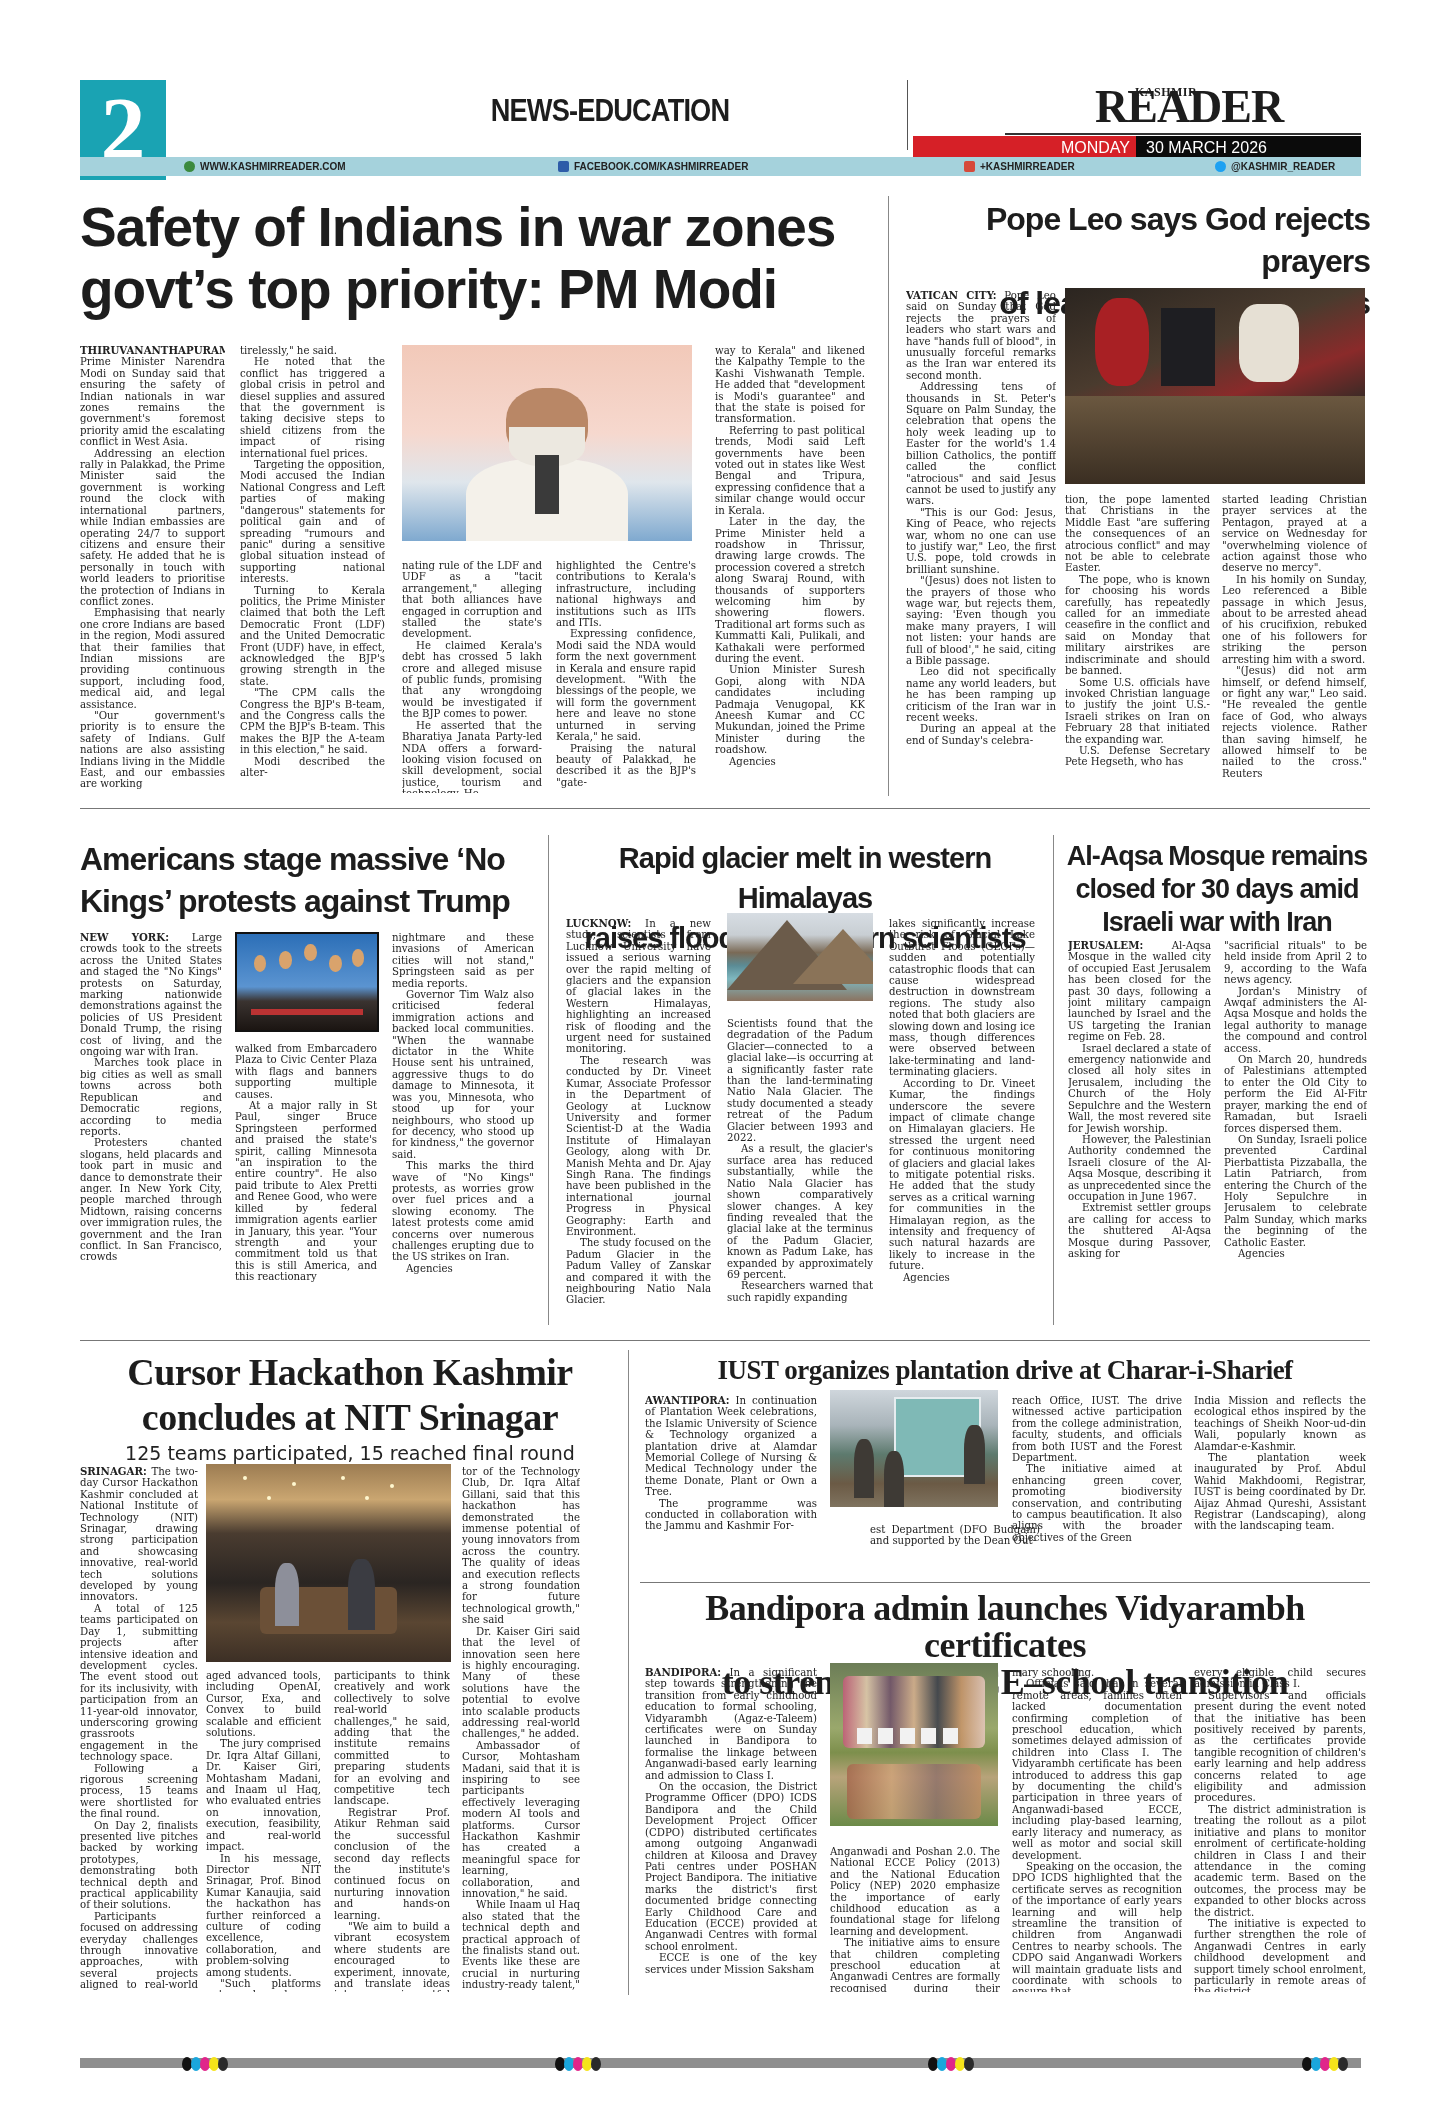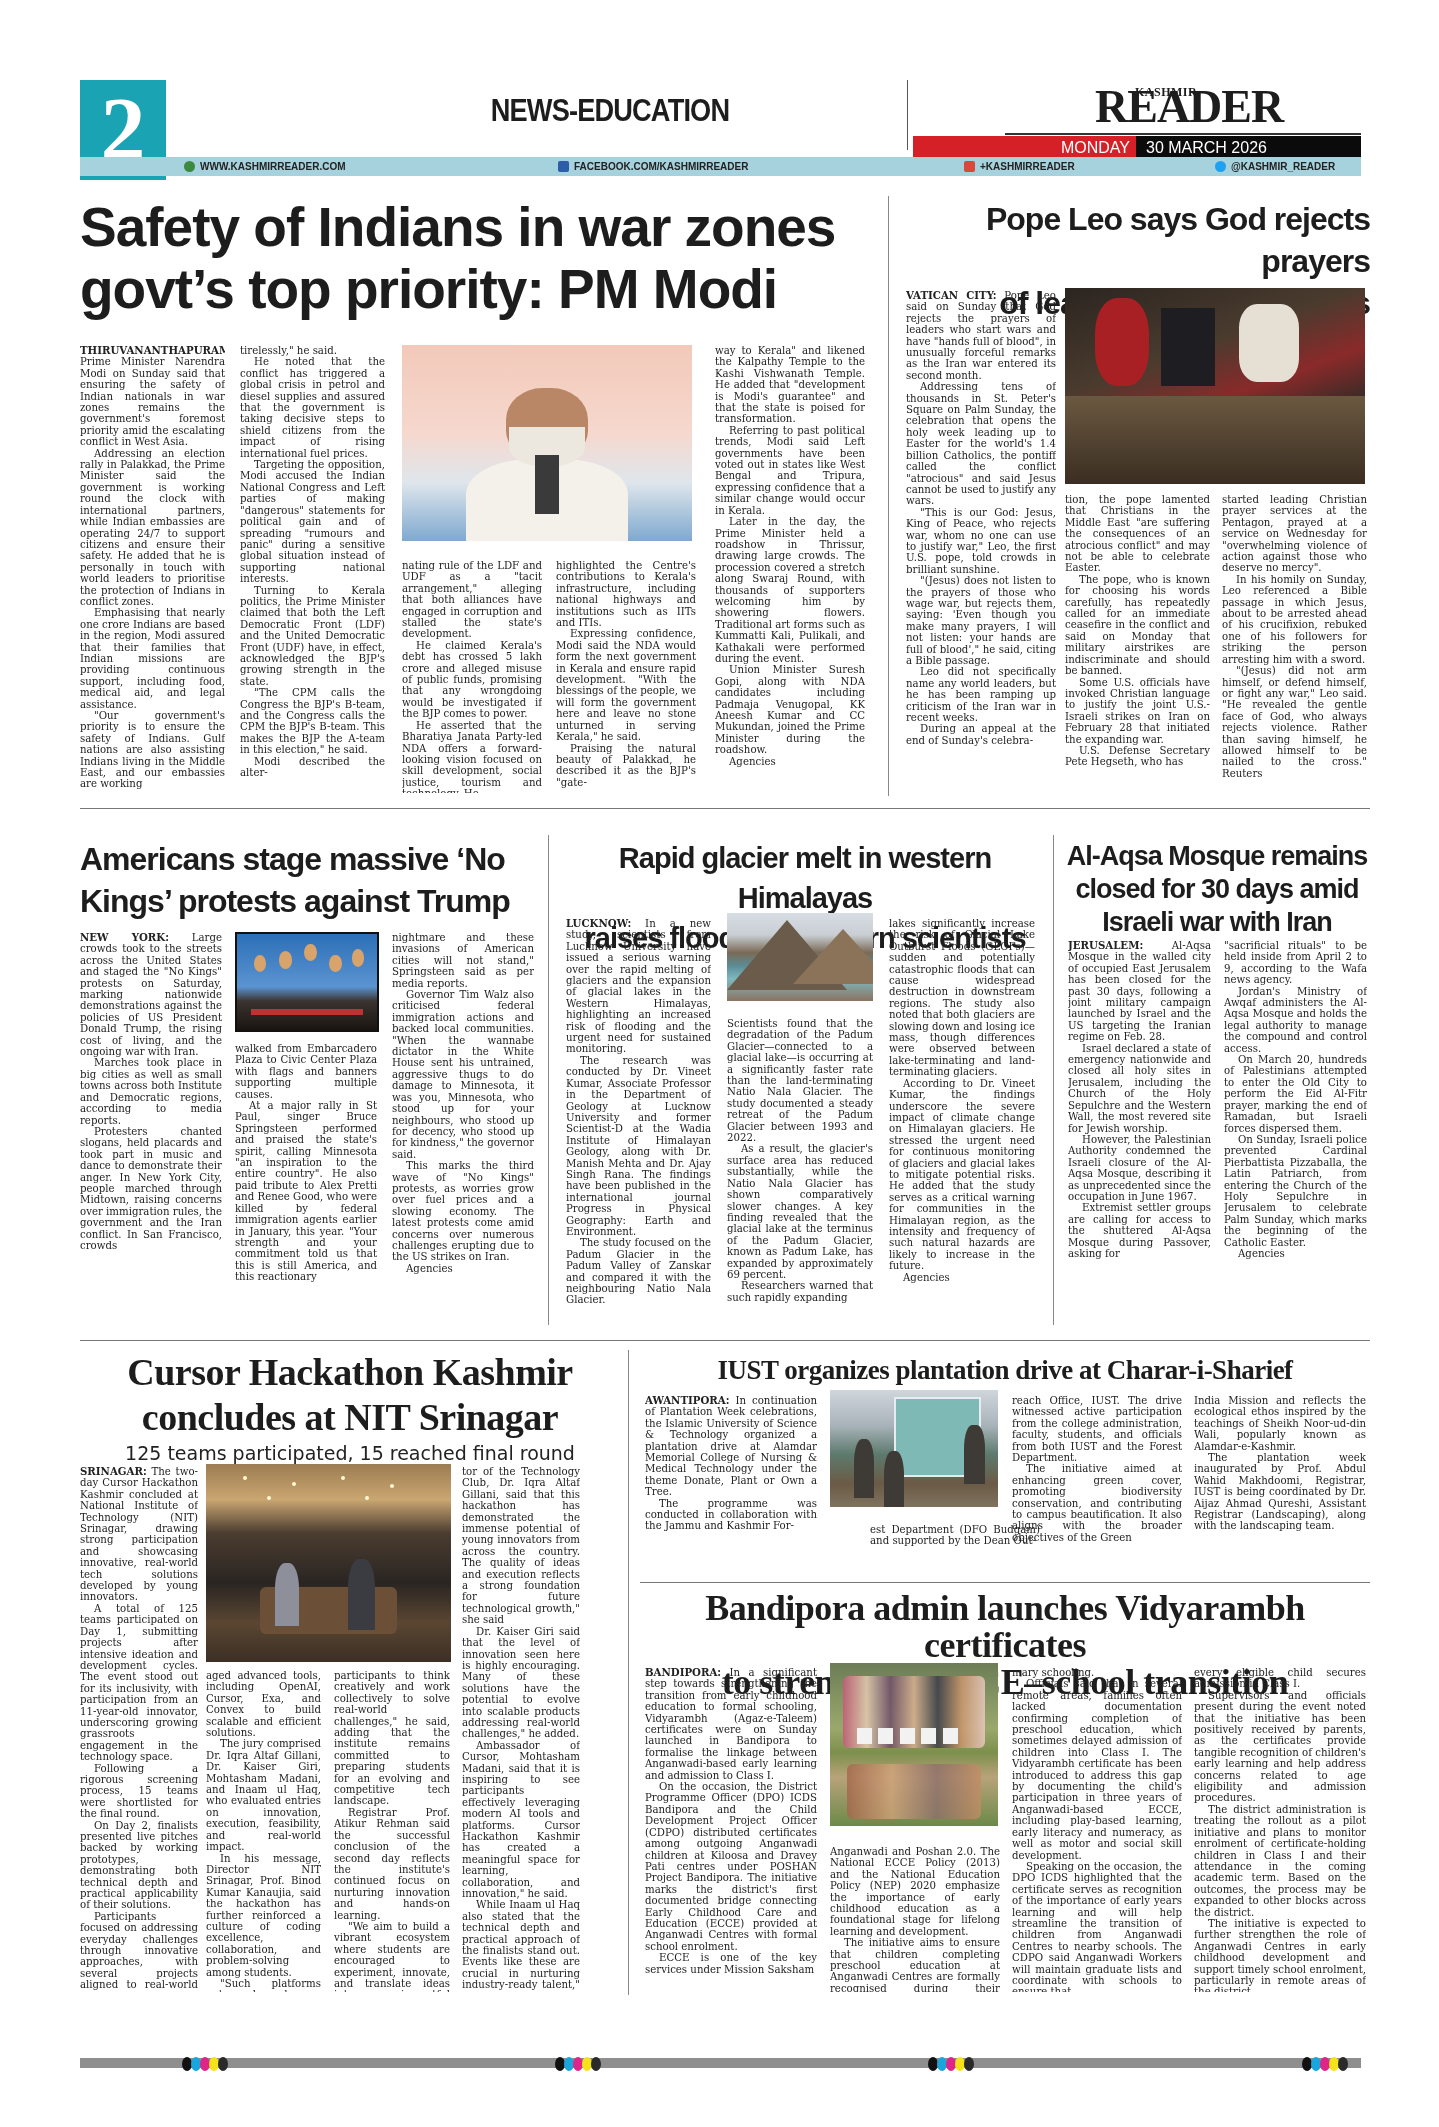--- a/index.html
+++ b/index.html
@@ -177,21 +177,21 @@
 </div>
 
 <div class="rule-h" style="left:80px;top:808px;width:1290px;"></div>
 
 <div class="hl" style="left:80px;top:838px;width:480px;font-size:32px;line-height:42px;">
   <div>Americans stage massive ‘No</div>
   <div>Kings’ protests against Trump</div>
 </div>
 <div class="col" style="left:80px;top:932px;width:142px;height:390px;">
   <p class="first"><span class="dateline">NEW YORK:</span> <span>Large crowds took to the streets across the United States and staged the "No Kings" protests on Saturday, marking nationwide demonstrations against the policies of US President Donald Trump, the rising cost of living, and the ongoing war with Iran.</span></p>
-  <p>Marches took place in big cities as well as small towns across both Institute and Democratic regions, according to media reports.</p>
+  <p>Marches took place in big cities as well as small towns across both Republican and Democratic regions, according to media reports.</p>
   <p>Protesters chanted slogans, held placards and took part in music and dance to demonstrate their anger. In New York City, people marched through Midtown, raising concerns over immigration rules, the government and the Iran conflict. In San Francisco, crowds</p>
 </div>
 <div class="photo ph-protest" style="left:235px;top:932px;width:144px;height:100px;">
   <div class="h" style="left:12%;"></div>
     <div class="h" style="left:30%;top:18%;"></div>
     <div class="h" style="left:48%;top:10%;"></div>
     <div class="h" style="left:66%;top:22%;"></div>
     <div class="h" style="left:82%;top:16%;"></div>
     <div class="band"></div>
 </div>

